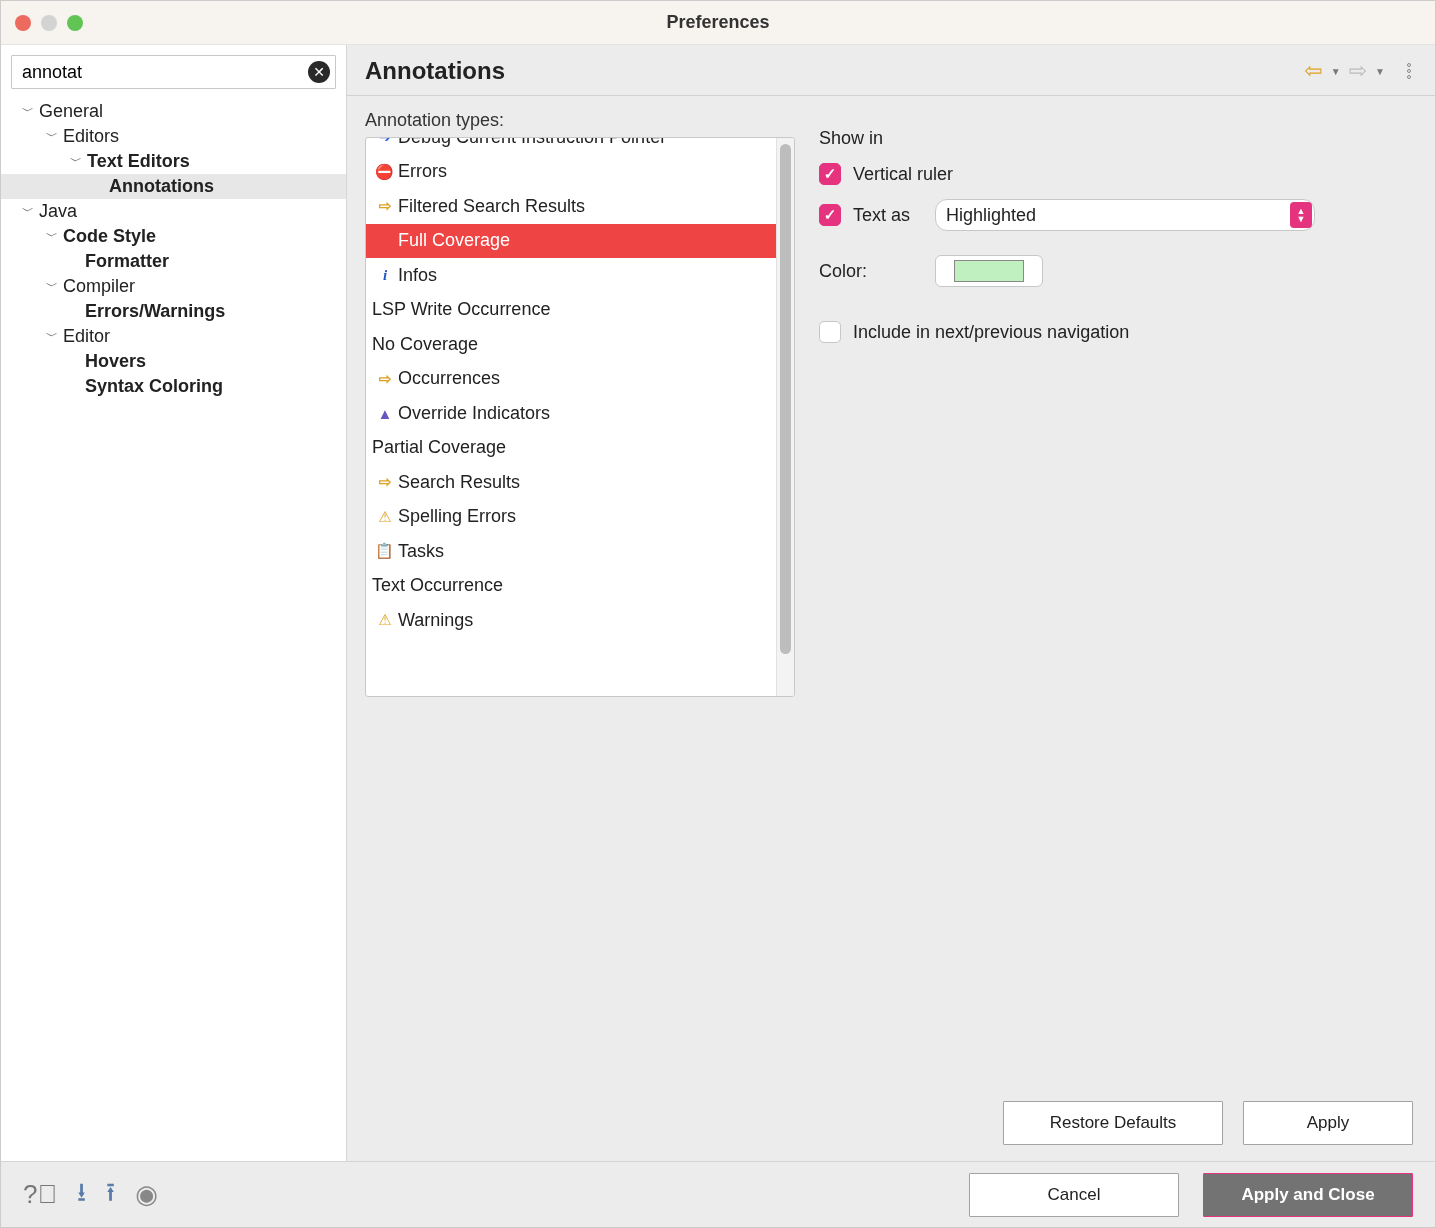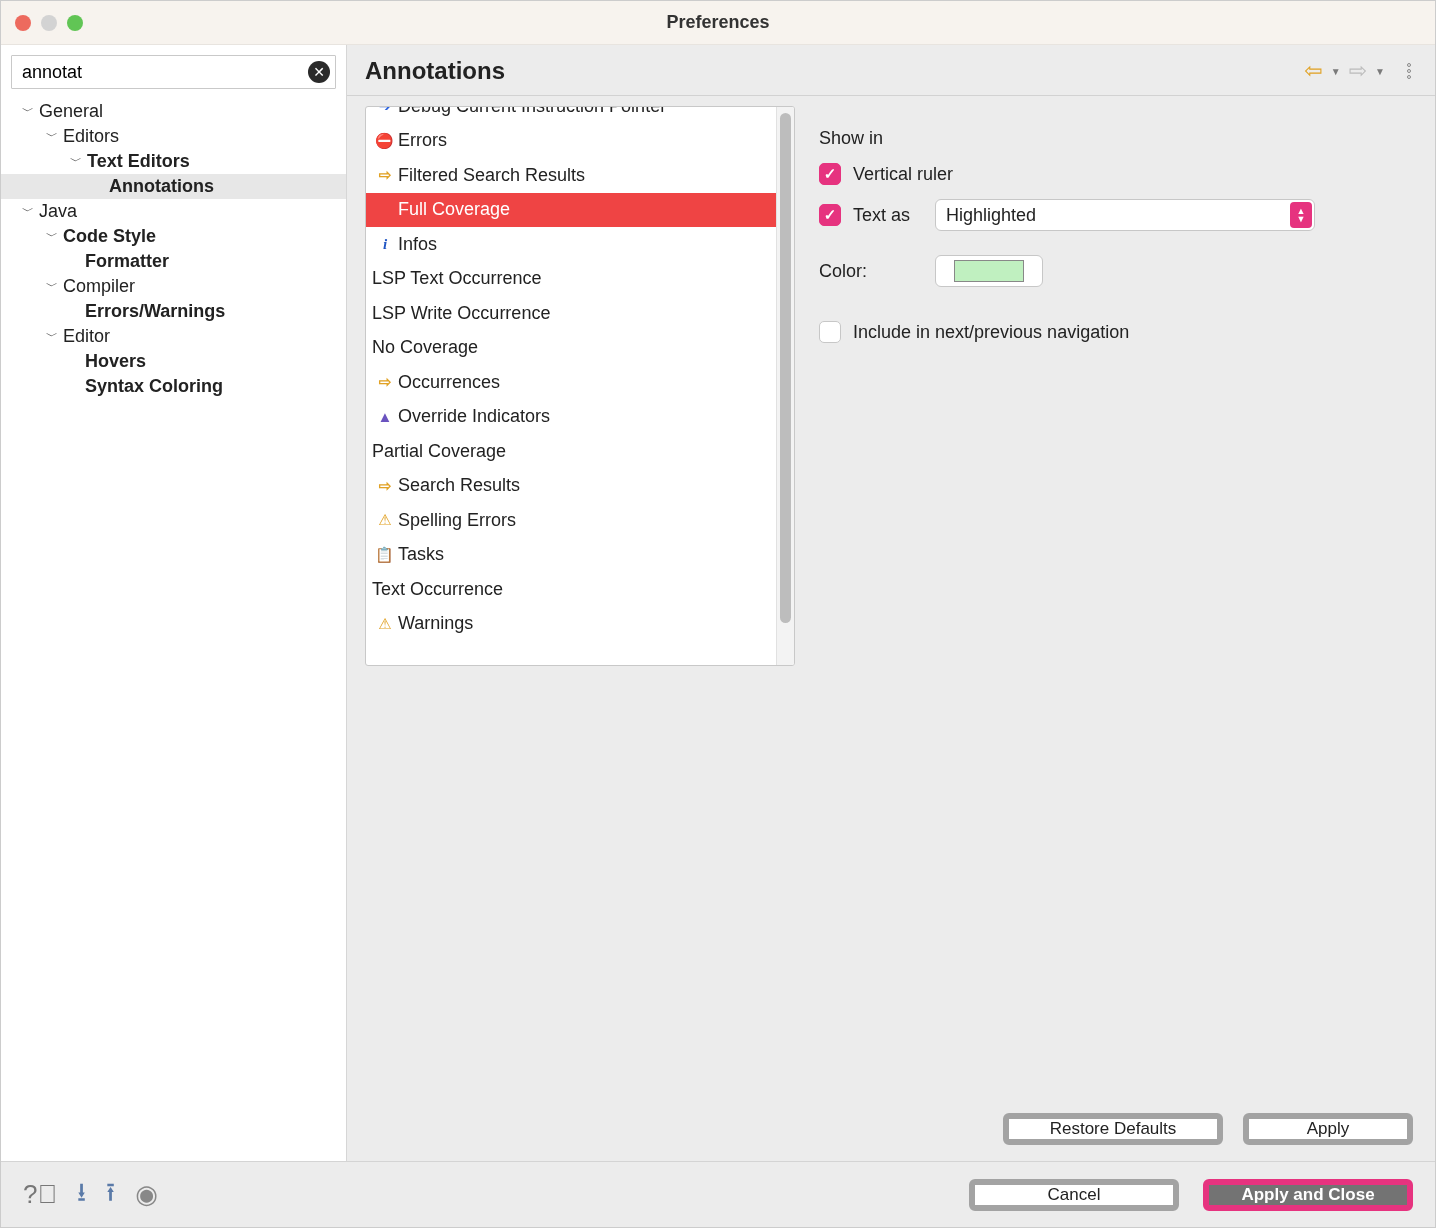--- a/index.html
+++ b/index.html
@@ -49,26 +49,26 @@
   .li .ic { width: 26px; display: inline-flex; justify-content: center; font-size: 15px; }
   .li.noic { padding-left: 6px; }
   .li.sel { background: #ef4444; color: #fff; }
   .li.cut { margin-top: -18px; }
   .scrollbar { width: 18px; background: #f3f3f3; border-left: 1px solid #e1e1e1; position: relative; }
   .thumb { position: absolute; left: 3px; right: 3px; top: 6px; height: 510px; background: #bdbdbd; border-radius: 6px; }
   .rightcol { flex: 1; padding-top: 22px; font-size: 18px; color: #222; }
   .row { display: flex; align-items: center; margin-bottom: 14px; gap: 12px; }
   .chk { width: 22px; height: 22px; border-radius: 5px; border: 1px solid #c7c7c7; background: #fff; display: inline-flex; align-items: center; justify-content: center; flex-shrink: 0; }
   .chk.on { background: #e6337f; border-color: #e6337f; color: #fff; font-size: 15px; font-weight: 700;}
-  .select { width: 380px; height: 32px; background: #fff; border: 1px solid #c7c7c7; border-radius: 6px; display: flex; align-items: center; padding: 0 10px; position: relative; }
+  .select { width: 380px; height: 32px; background: #fff; border: 1px solid #c7c7c7; border-radius: 12px; display: flex; align-items: center; padding: 0 10px; position: relative; }
   .select .arrows { position: absolute; right: 2px; top: 2px; bottom: 2px; width: 22px; background: #e6337f; border-radius: 4px; display: flex; flex-direction: column; align-items: center; justify-content: center; color: #fff; font-size: 9px; line-height: 8px;}
   .colorbox { width: 108px; height: 32px; background: #fff; border: 1px solid #c7c7c7; border-radius: 6px; display: flex; align-items: center; justify-content: center; }
   .colorswatch { width: 70px; height: 22px; border: 1px solid #888; }
   .actionrow { padding: 12px 22px 16px 0; display: flex; justify-content: flex-end; gap: 20px; }
-  .btn { height: 32px; padding: 0 22px; border: 6px solid #a3a3a3; border-radius: 6px; background: #fff; font-size: 17px; display: inline-flex; align-items: center; justify-content: center; cursor: pointer; color: #222;}
+  .btn { height: 44px; padding: 0 22px; border: 1px solid #a3a3a3; border-radius: 1px; background: #fff; font-size: 17px; display: inline-flex; align-items: center; justify-content: center; cursor: pointer; color: #222;}
   .footer { height: 66px; border-top: 1px solid #d4d4d4; background: #ececec; display: flex; align-items: center; padding: 0 22px; }
   .footicons { display: flex; gap: 20px; align-items: center; }
   .footicons .ficon { font-size: 26px; color: #5a7aa8; }
   .footer .spacer { flex: 1; }
   .btn.primary { background: #737373; color: #fff; border-color: #e6337f; font-weight: 700;}
   .icon-arrow-right { color: #e1a225; font-weight: 700;}
   .icon-error { color: #cc2b2b; }
   .icon-info { color: #2257c4; font-family: Georgia, serif; font-style: italic; font-weight: 700;}
   .icon-warn { color: #e1a225; }
   .icon-task { color: #2a61b5; }
@@ -154,20 +154,21 @@
           <div class="kebab">
               <span></span>
               <span></span>
               <span></span>
             </div>
         </div>
       </div>
 
       <div class="maincontent">
         <div class="leftcol">
+          <div class="lbl">Annotation types:</div>
           <div class="listbox-wrap">
           <div class="listbox">
             <div class="listitems">
               <div class="li cut">
                     <span class="ic icon-debug">➔</span>
                     <span>Debug Current Instruction Pointer</span>
                   </div>
               <div class="li">
                     <span class="ic icon-error">⛔</span>
                     <span>Errors</span>
@@ -176,23 +177,20 @@
                     <span class="ic icon-arrow-right">⇨</span>
                     <span>Filtered Search Results</span>
                   </div>
               <div class="li sel">
                     <span class="ic"></span>
                     <span>Full Coverage</span>
                   </div>
               <div class="li">
                     <span class="ic icon-info">i</span>
                     <span>Infos</span>
-                  </div>
-              <div class="li noic">
-                    <span>LSP Text Occurrence</span>
                   </div>
               <div class="li noic">
                     <span>LSP Write Occurrence</span>
                   </div>
               <div class="li noic">
                     <span>No Coverage</span>
                   </div>
               <div class="li">
                     <span class="ic icon-arrow-right">⇨</span>
                     <span>Occurrences</span>

